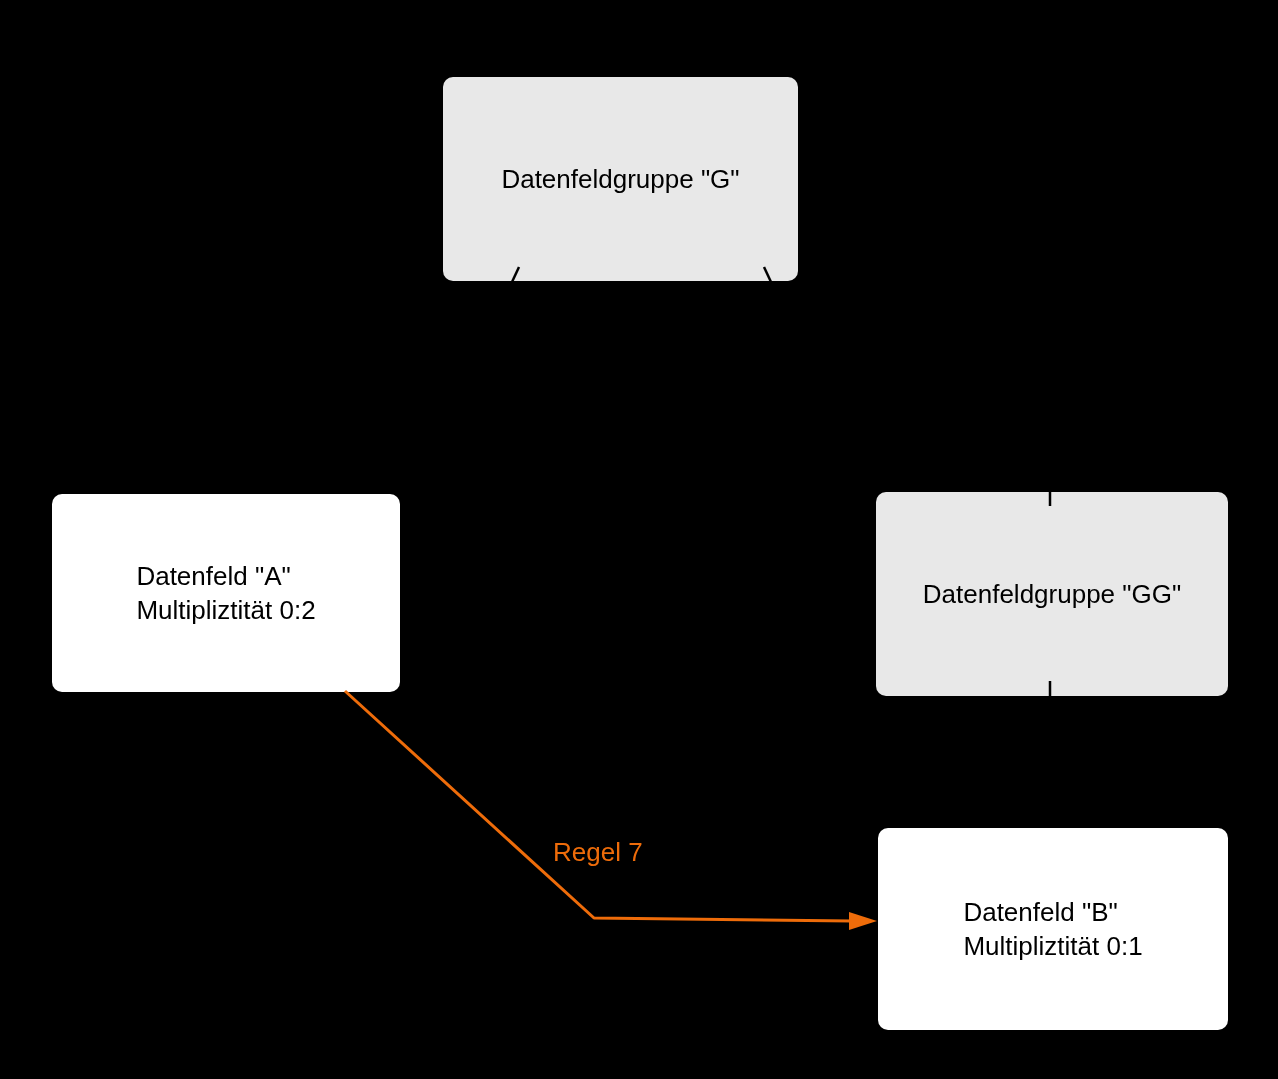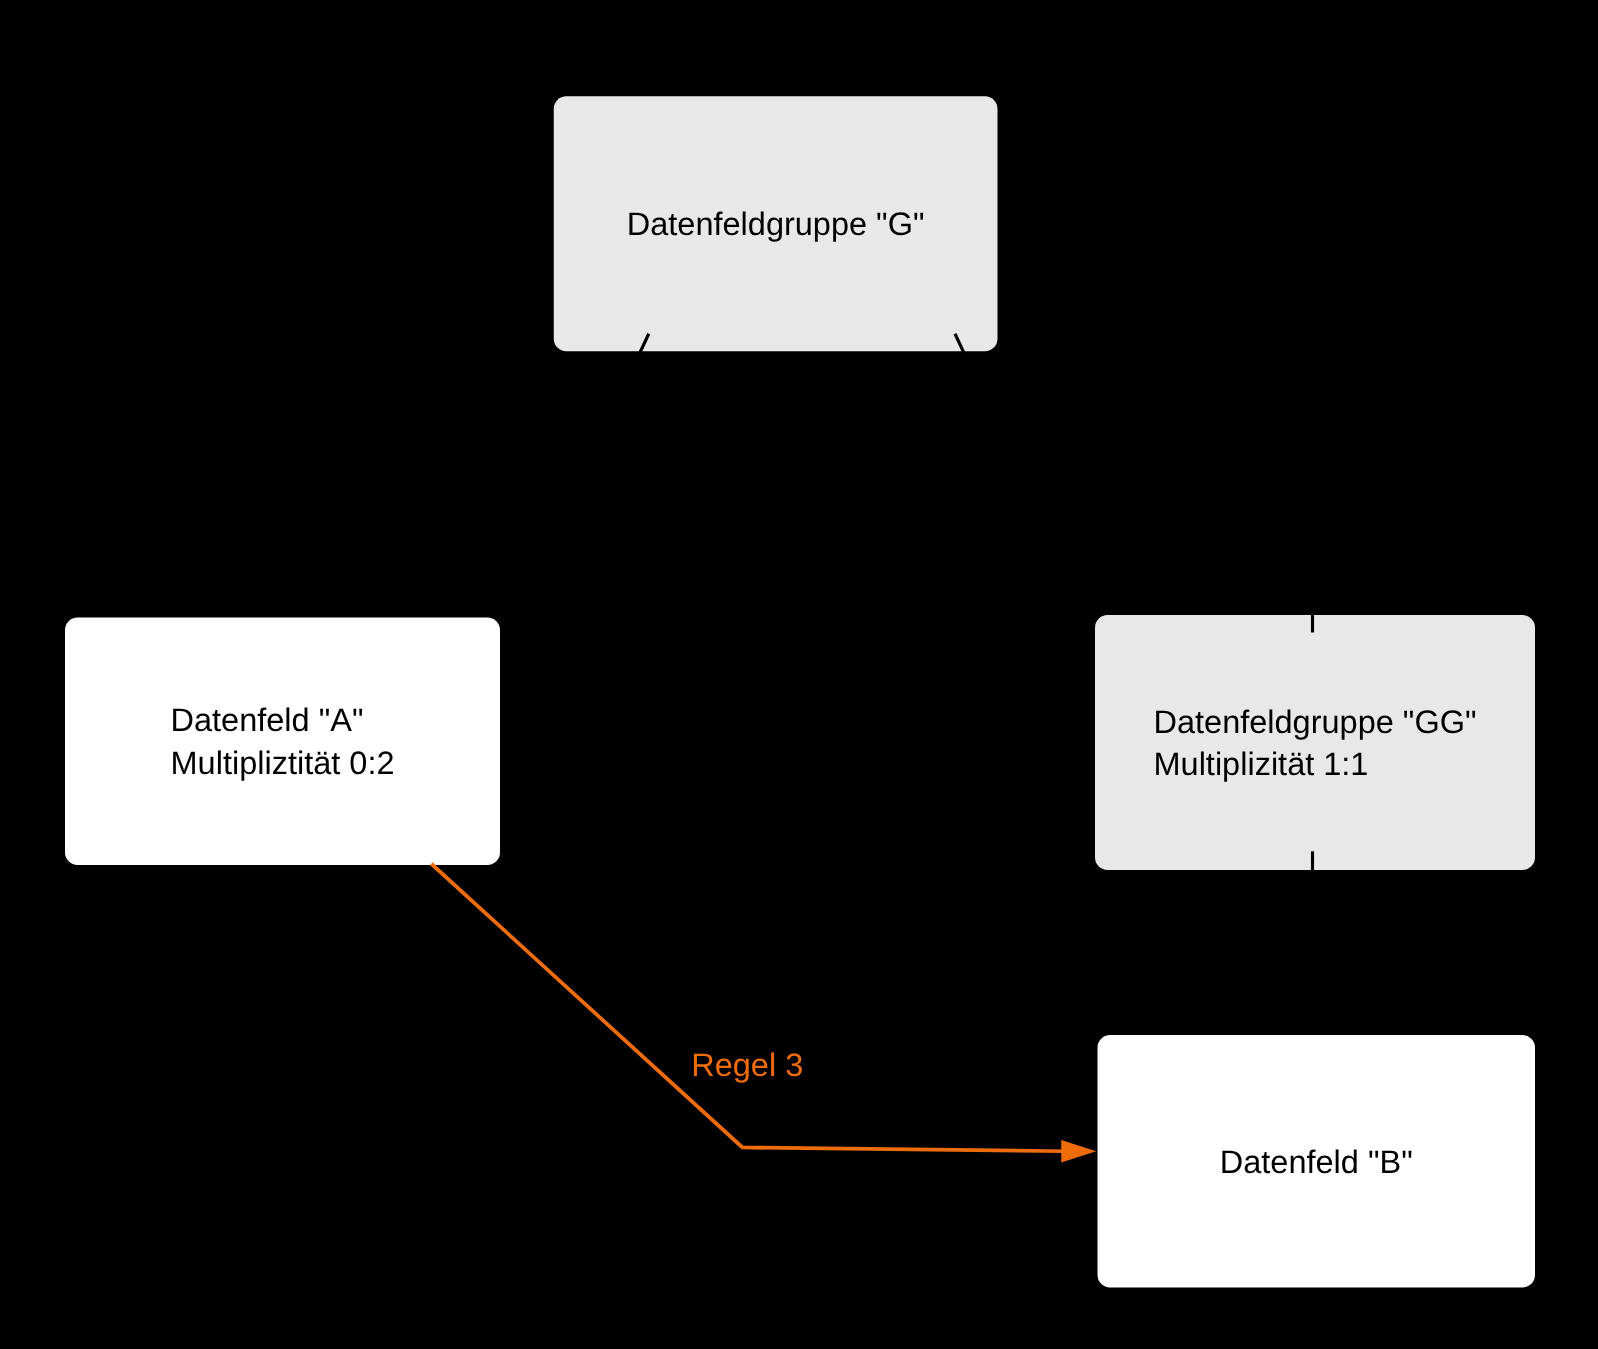--- a/index.html
+++ b/index.html
@@ -74,36 +74,36 @@
   <div class="node field" style="left:52px; top:494px; width:348px; height:198px;">
     <div class="label">
       <div>Datenfeld "A"</div>
       <div>Multipliztität 0:2</div>
     </div>
   </div>
 
   <div class="node group" style="left:876px; top:492px; width:352px; height:204px;">
     <div class="label">
       <div>Datenfeldgruppe "GG"</div>
-      <div>Multiplizität 1:1</div>
     </div>
   </div>
 
   <div class="node field" style="left:878px; top:828px; width:350px; height:202px;">
     <div class="label">
       <div>Datenfeld "B"</div>
+      <div>Multipliztität 0:1</div>
     </div>
   </div>
 
   <svg class="overlay" width="1278" height="1079" viewBox="0 0 1278 1079">
 
     <line class="conn" x1="519" y1="267" x2="512" y2="282"></line>
     <line class="conn" x1="764" y1="267" x2="771" y2="282"></line>
     <line class="conn" x1="1050" y1="489" x2="1050" y2="506"></line>
     <line class="conn" x1="1050" y1="681" x2="1050" y2="698"></line>
 
     <path class="edge-path" d="M 345 691 L 594 918 L 852 921"></path>
     <polygon class="edge-head" points="877,921 849,912 849,930"></polygon>
   </svg>
 
-  <div class="edge-label" style="left:553px; top:837px;">Regel 3</div>
+  <div class="edge-label" style="left:553px; top:837px;">Regel 7</div>
 
 </div>
 
 </body></html>

